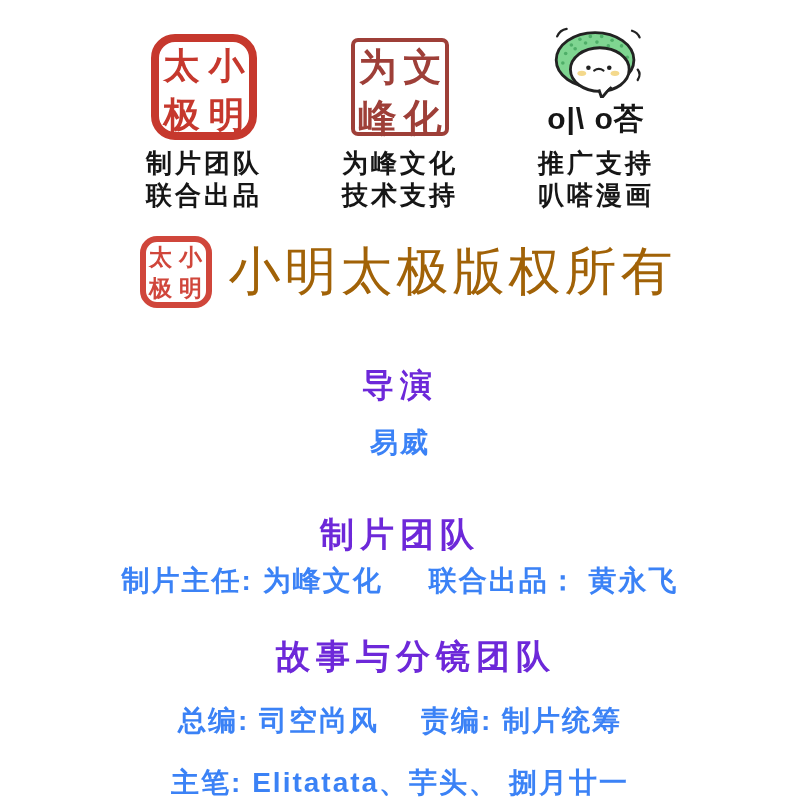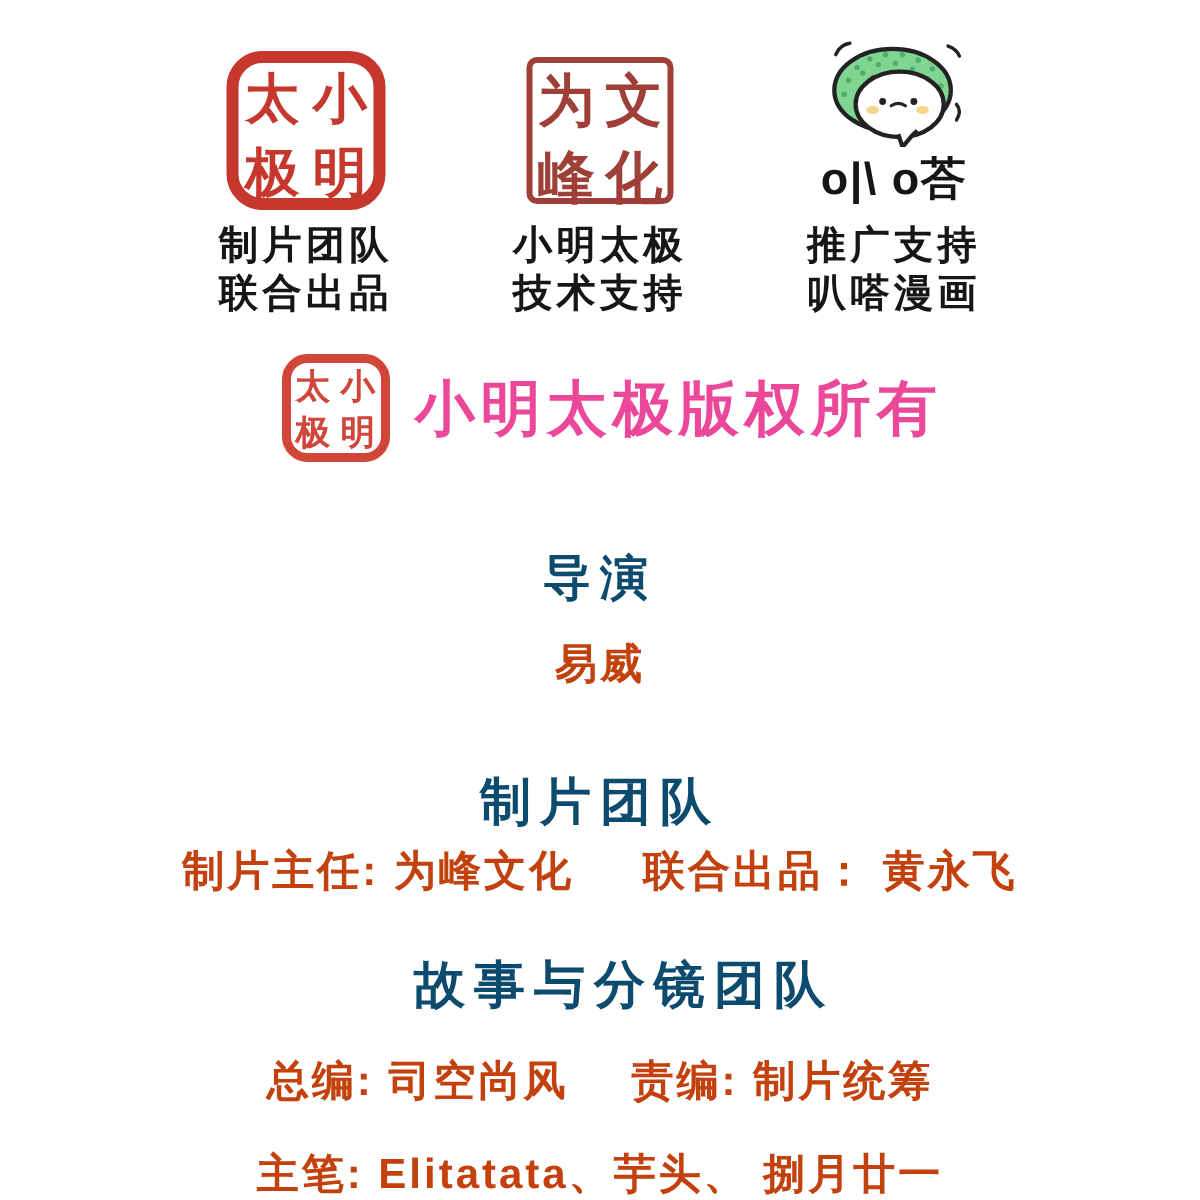--- a/index.html
+++ b/index.html
@@ -68,37 +68,37 @@
     color: #161616; white-space: nowrap;
   }
 
   
   .copyright-row {
     position: absolute; top: 236px; left: 0; width: 100%;
     display: flex; align-items: center; justify-content: center; gap: 17px;
     transform: translateX(8px);
   }
   .copyright-text {
-    font-size: 40px; font-weight: 700; letter-spacing: 4px;
-    color: #ec4899; white-space: nowrap;
+    font-size: 52px; font-weight: 400; letter-spacing: 4px;
+    color: #a16207; white-space: nowrap;
   }
 
   
   .heading {
     position: absolute; left: 0; width: 100%;
-    text-align: center; color: #0c4a6e;
+    text-align: center; color: #6d28d9;
     font-weight: 700; letter-spacing: 6px; white-space: nowrap;
   }
   .heading-sm { font-size: 32px; }
   .heading-lg { font-size: 34px; }
 
   .credit-line {
     position: absolute; left: 0; width: 100%;
     display: flex; justify-content: center;
-    font-size: 28px; font-weight: 700; color: #c2410c;
+    font-size: 28px; font-weight: 700; color: #3b82f6;
     letter-spacing: 2px; white-space: nowrap;
   }
   .gap-a { gap: 46px; } .gap-b { gap: 42px; text-align: center; }
 
   .t-director-h { top: 364px; }
   .t-director-n { top: 424px; }
   .t-prod-h     { top: 512px; }
   .t-prod-l     { top: 562px; }
   .t-story-h    { top: 634px; padding-left: 16px; }
   .t-ed-l       { top: 702px; }
@@ -133,21 +133,21 @@
         <div class="seal seal-weifeng">
           <div class="seal-grid">
             <span>为</span>
             <span>文</span>
             <span>峰</span>
             <span>化</span>
           </div>
         </div>
       </div>
       <div class="caption">
-        <div>小明太极</div>
+        <div>为峰文化</div>
         <div>技术支持</div>
       </div>
     </div>
 
     <div class="partner">
       <div class="logo-box">
         <svg class="mascot-svg" width="100" height="76" viewBox="0 0 100 76" xmlns="http://www.w3.org/2000/svg">
 
           <path d="M9 11 Q12 4 19 3" stroke="#222" stroke-width="2.4" fill="none" stroke-linecap="round"></path>
           <path d="M88 5 Q94 7 96 12" stroke="#222" stroke-width="2.4" fill="none" stroke-linecap="round"></path>

